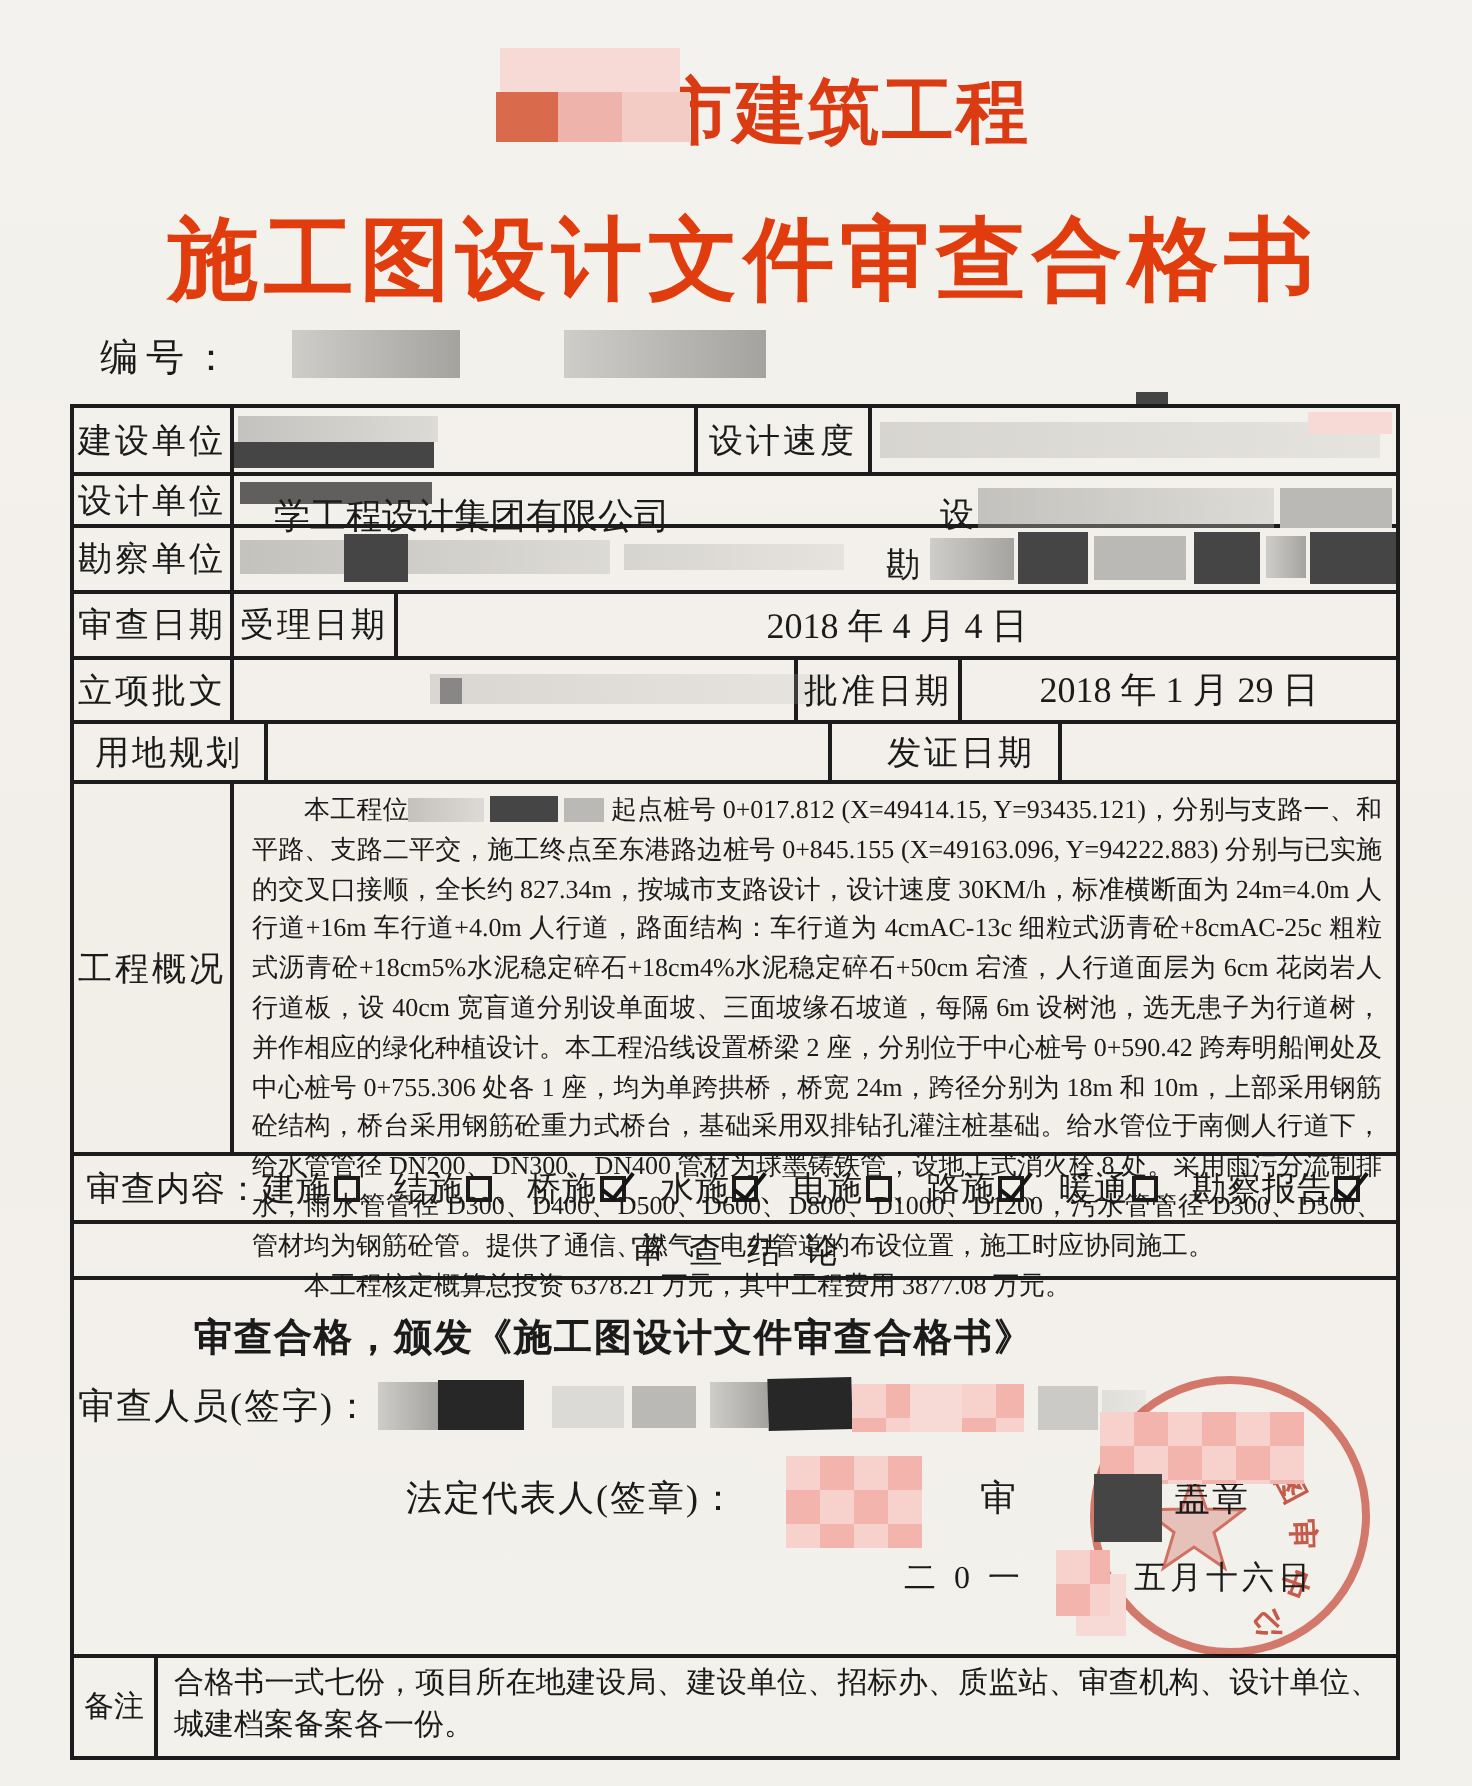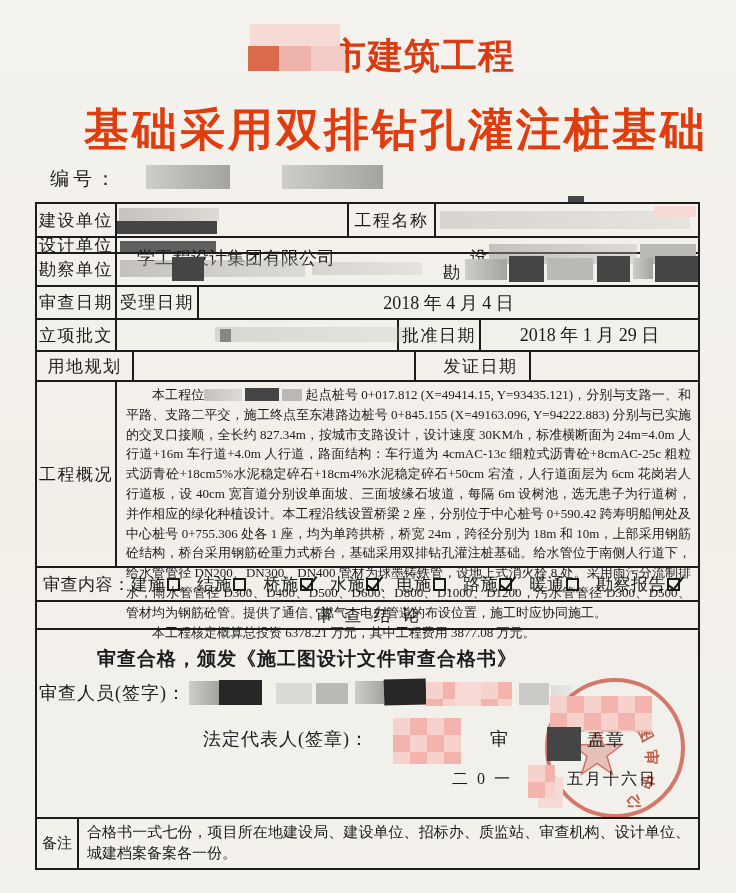--- a/index.html
+++ b/index.html
@@ -56,44 +56,44 @@
 </style>
 </head>
 <body>
 
 <div class="page">
 
   <div class="abs title1" style="left:330px;top:32px;color:#da3b12;">市建筑工程</div>
   <div class="rd rd-pinklight" style="left:250px;top:24px;width:90px;height:23px;"></div>
   <div class="rd rd-pinkstrong" style="left:248px;top:46px;width:97px;height:25px;"></div>
 
-  <div class="abs title2" style="left:84px;top:100px;color:#e03c0e;">基础采用双排钻孔灌注桩基础</div>
+  <div class="abs title2" style="left:84px;top:100px;color:#e03c0e;">施工图设计文件审查合格书</div>
 
   <div class="abs doc-no" style="left:50px;top:166px;">编号：</div>
   <div class="rd rd-gray" style="left:146px;top:165px;width:84px;height:24px;"></div>
   <div class="rd rd-gray" style="left:282px;top:165px;width:101px;height:24px;"></div>
 
   <div class="rd rd-dark" style="left:568px;top:196px;width:16px;height:7px;"></div>
 
   <div class="tbl">
 
     <div class="row" style="height:34px;">
       <div class="cell lab" style="width:80px;">建设单位</div>
       <div class="cell val" style="width:232px;">
         <div class="rd rd-ghost" style="left:2px;top:4px;width:100px;height:13px;"></div>
         <div class="rd rd-dark" style="left:0px;top:17px;width:100px;height:13px;"></div>
       </div>
-      <div class="cell lab" style="width:87px;">工程名称</div>
+      <div class="cell lab" style="width:87px;">设计速度</div>
       <div class="cell flex1">
         <div class="rd rd-ghost" style="left:4px;top:7px;width:250px;height:18px;opacity:.6;"></div>
         <div class="rd rd-pinklight" style="left:218px;top:2px;width:42px;height:11px;"></div>
       </div>
     </div>
 
-    <div class="row" style="height:16px;">
+    <div class="row" style="height:26px;">
       <div class="cell lab" style="width:80px;">设计单位</div>
       <div class="cell flex1">
         <div class="rd rd-dark" style="left:3px;top:3px;width:96px;height:11px;opacity:.85;"></div>
         <span class="abs" style="left:20px;top:8px;font-size:18px;">学工程设计集团有限公司</span>
         <span class="abs" style="left:353px;top:8px;font-size:17px;">设</span>
         <div class="rd rd-ghost" style="left:372px;top:6px;width:148px;height:20px;"></div>
         <div class="rd rd-gray2" style="left:523px;top:6px;width:56px;height:20px;"></div>
       </div>
     </div>
 

